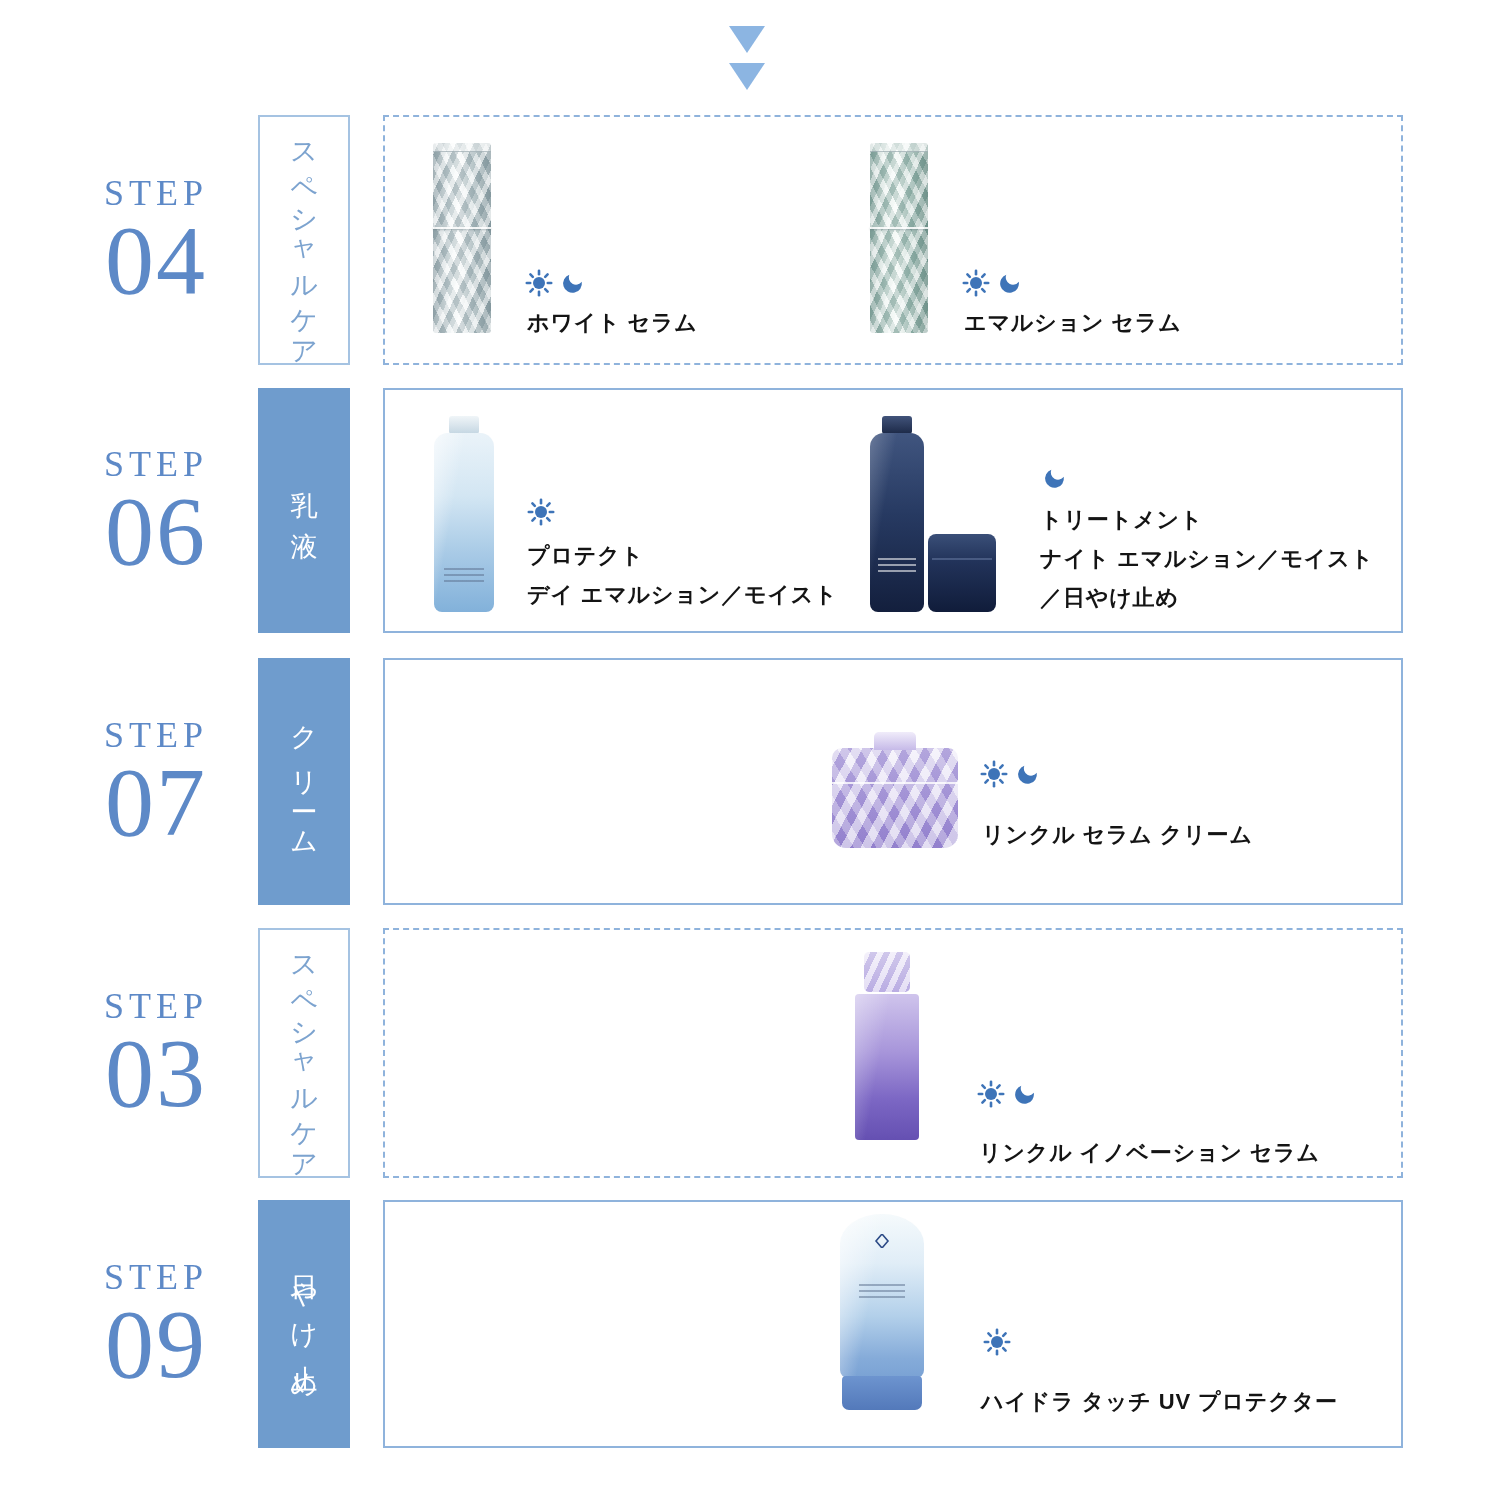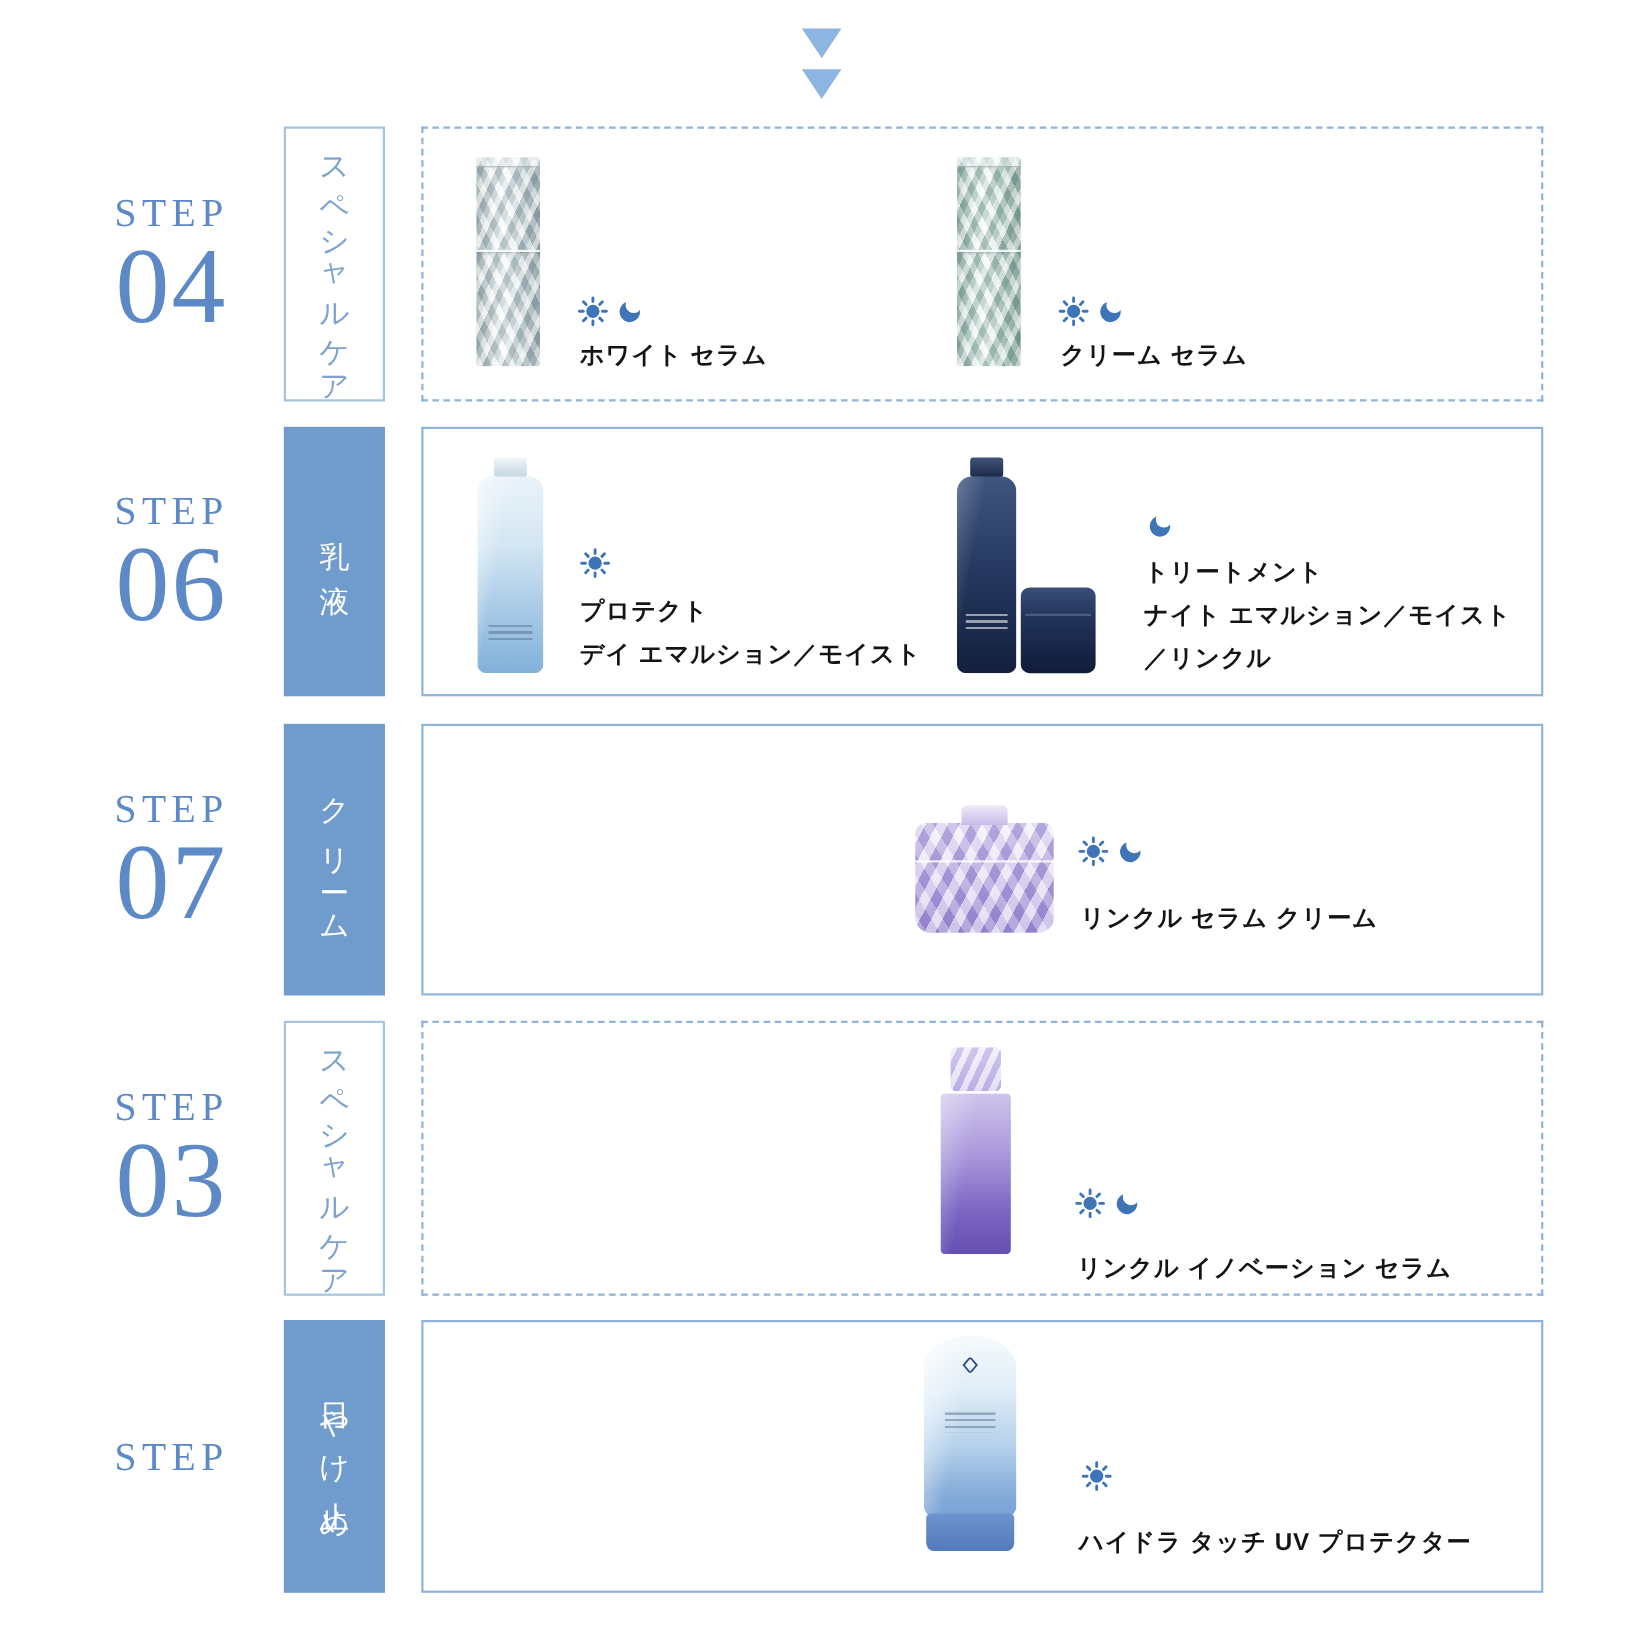--- a/index.html
+++ b/index.html
@@ -167,21 +167,21 @@
               </g>
             </svg>
         </span>
         <span>
           <svg viewBox="0 0 24 24" width="25" height="25" style="transform:rotate(-15deg)">
               <path d="M21 12.79A9 9 0 1 1 11.21 3 7 7 0 0 0 21 12.79z" fill="#3e74b8"></path>
             </svg>
         </span>
       </div>
       <div class="pname" style="left:579px;top:186px">
-        <div>クリーム セラム</div>
+        <div>エマルション セラム</div>
       </div>
     </div>
   </section>
 
   <section class="row" style="top:388px;height:245px">
     <div class="step-label">
       <div class="step-word">STEP</div>
       <div class="step-num">06</div>
     </div>
     <div class="cat-box solid">
@@ -224,21 +224,21 @@
       <div class="icons" style="left:657px;top:76px">
         <span>
           <svg viewBox="0 0 24 24" width="25" height="25" style="transform:rotate(-15deg)">
               <path d="M21 12.79A9 9 0 1 1 11.21 3 7 7 0 0 0 21 12.79z" fill="#3e74b8"></path>
             </svg>
         </span>
       </div>
       <div class="pname" style="left:655px;top:110px">
         <div>トリートメント</div>
         <div>ナイト エマルション／モイスト</div>
-        <div>／リンクル</div>
+        <div>／日やけ止め</div>
       </div>
     </div>
   </section>
 
   <section class="row" style="top:658px;height:247px">
     <div class="step-label">
       <div class="step-word">STEP</div>
       <div class="step-num">07</div>
     </div>
     <div class="cat-box solid">
@@ -311,20 +311,21 @@
       </div>
       <div class="pname" style="left:594px;top:203px">
         <div>リンクル イノベーション セラム</div>
       </div>
     </div>
   </section>
 
   <section class="row" style="top:1200px;height:248px">
     <div class="step-label">
       <div class="step-word">STEP</div>
+      <div class="step-num">09</div>
     </div>
     <div class="cat-box solid">
       <span class="cat-text cat-5">日やけ止め</span>
     </div>
     <div class="content-box solid">
       <div class="fig" style="left:455px;top:12px;width:84px;height:196px">
         <div class="u-body"></div>
         <div class="u-logo">
           <svg viewBox="0 0 20 14" width="20" height="14">
               <path d="M10 0 L16 7 L10 14 L4 7 Z" fill="none" stroke="#2c4a86" stroke-width="1.6"></path>

